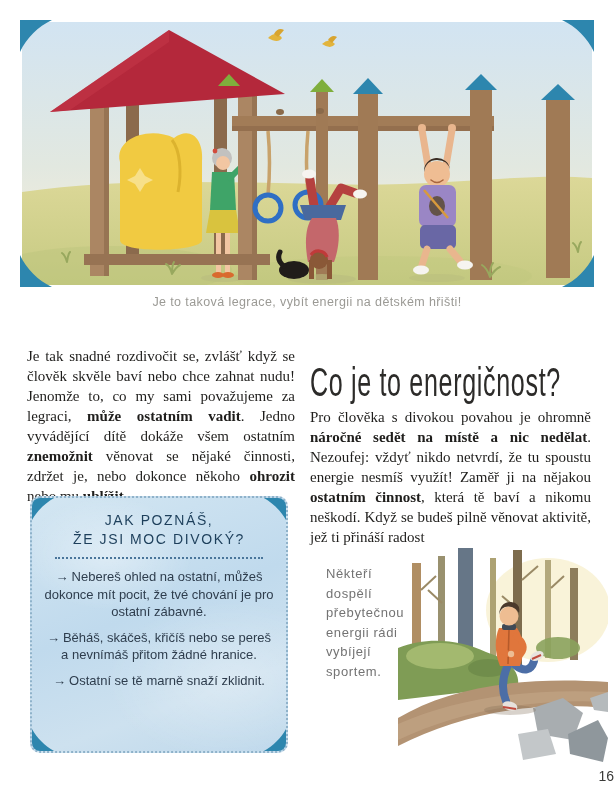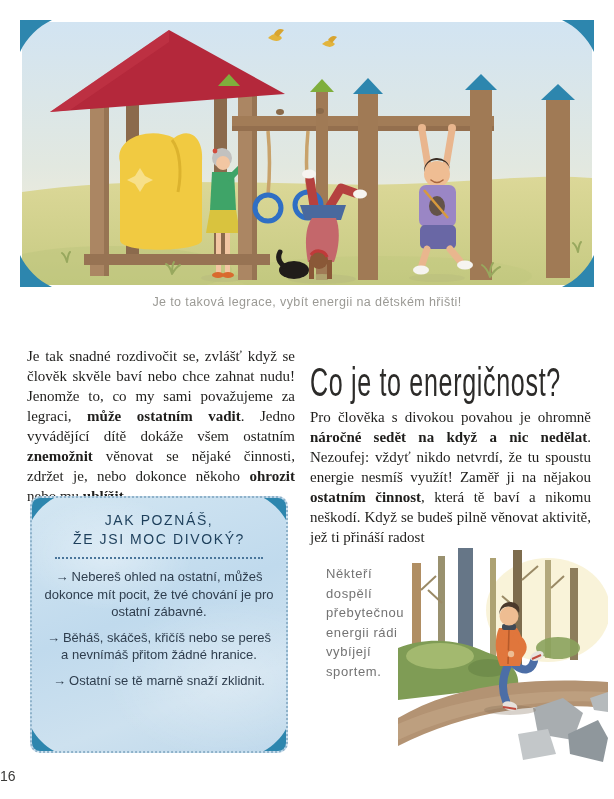--- a/index.html
+++ b/index.html
@@ -66,21 +66,21 @@
   }
   .box-item .arrow{margin-right:3px; font-weight:700;}
   
   .side-note{
     position:absolute; left:310px; top:564px;
     font-size:13px; line-height:19.5px; letter-spacing:.6px; color:#737373;margin-left:16px;
   }
   .jogger-wrap{position:absolute; left:398px; top:548px; width:210px; height:225px;}
   .page-number{
     position:absolute; left:0; top:768px; width:614px;
-    text-align:left; font-size:14px; color:#3a3a38;
+    text-align:right; font-size:14px; color:#3a3a38;
   }
 </style>
 </head>
 <body>
 
 <div class="page">
 
   <div class="hero-wrap">
     <div class="hero-img">
       <svg width="570" height="263" viewBox="0 0 570 263">
@@ -229,21 +229,21 @@
           <path d="M0,0 L34,0 C19,7 7,19 0,34 Z" fill="#2d86ae"></path>
         </svg>
       </div>
   </div>
 
   <div class="caption">Je to taková legrace, vybít energii na dětském hřišti!</div>
 
   <p class="col-left serif"><span>Je tak snadné rozdivočit se, zvlášť když se člověk skvěle baví nebo chce zahnat nudu! Jenomže to, co my sami považujeme za legraci, </span><b>může ostatním vadit</b><span>. Jedno vyvádějící dítě dokáže všem ostatním </span><b>znemožnit</b><span> věnovat se nějaké činnosti, zdržet je, nebo dokonce někoho </span><b>ohrozit</b><span> nebo mu </span><b>ublížit</b><span>.</span></p>
 
   <h1 class="heading">Co je to energičnost?</h1>
-  <p class="col-right serif"><span>Pro člověka s divokou povahou je ohromně </span><b>náročné sedět na když a nic nedělat</b><span>. Nezoufej: vždyť nikdo netvrdí, že tu spoustu energie nesmíš využít! Zaměř ji na nějakou </span><b>ostatním činnost</b><span>, která tě baví a nikomu neškodí. Když se budeš pilně věnovat aktivitě, jež ti přináší radost</span></p>
+  <p class="col-right serif"><span>Pro člověka s divokou povahou je ohromně </span><b>náročné sedět na místě a nic nedělat</b><span>. Nezoufej: vždyť nikdo netvrdí, že tu spoustu energie nesmíš využít! Zaměř ji na nějakou </span><b>ostatním činnost</b><span>, která tě baví a nikomu neškodí. Když se budeš pilně věnovat aktivitě, jež ti přináší radost</span></p>
 
   <div class="info-box">
     <div class="box-inner">
       <div class="box-title">
         <div>JAK POZNÁŠ,</div>
         <div>ŽE JSI MOC DIVOKÝ?</div>
       </div>
       <hr class="box-divider">
       <p class="box-item"><span class="arrow">→</span><span>Nebereš ohled na ostatní, můžeš dokonce mít pocit, že tvé chování je pro ostatní zábavné.</span></p>
       <p class="box-item"><span class="arrow">→</span><span>Běháš, skáčeš, křičíš nebo se pereš a nevnímáš přitom žádné hranice.</span></p>

